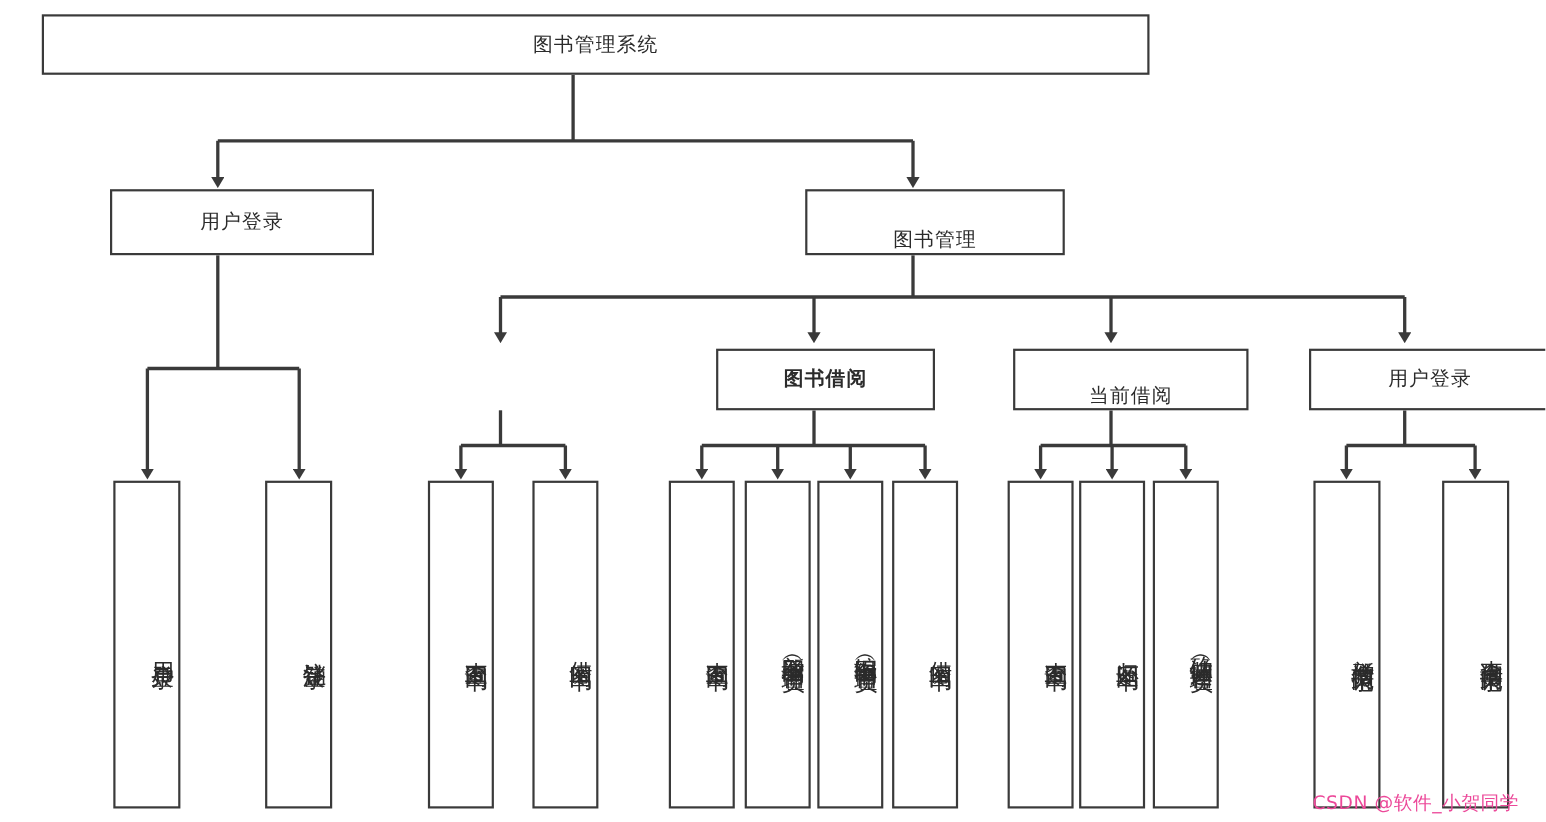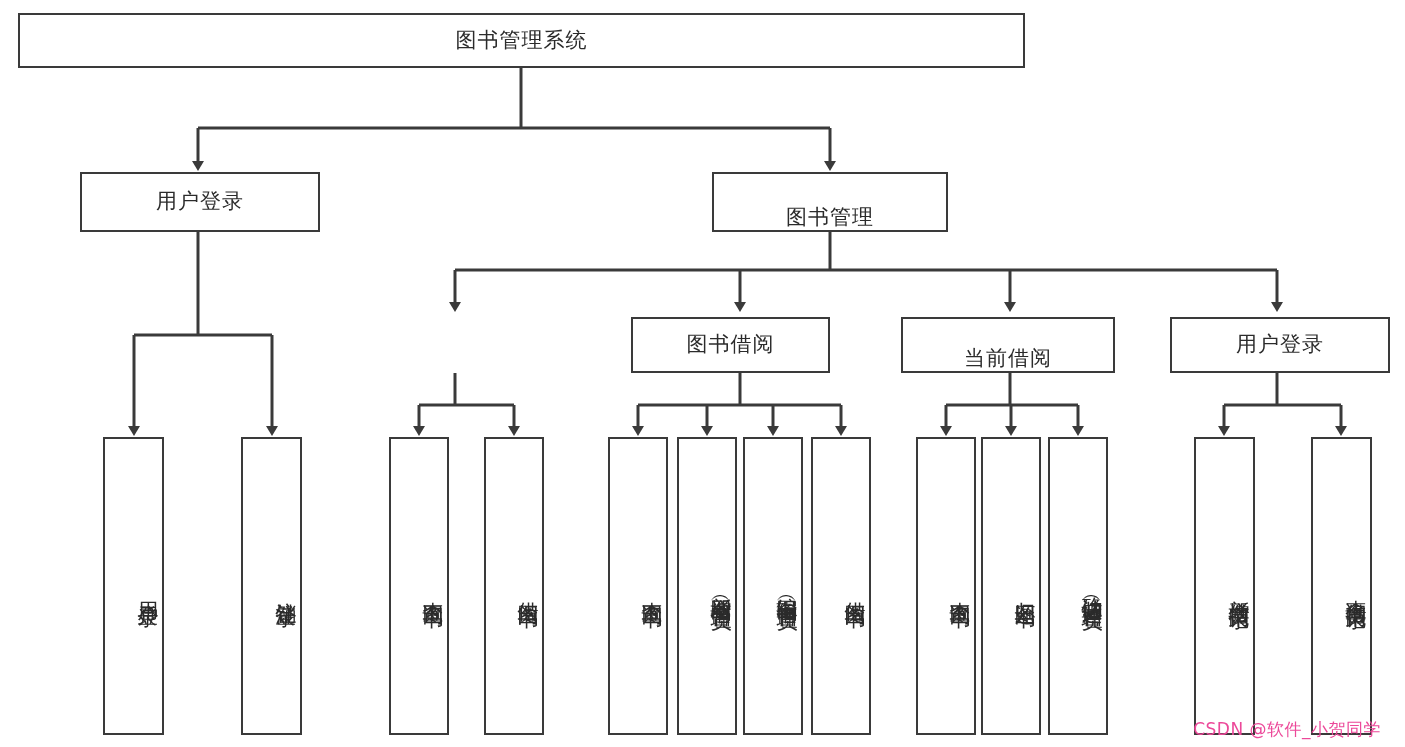--- a/index.html
+++ b/index.html
@@ -29,23 +29,24 @@
     position: absolute;
     box-sizing: border-box;
     border: 2px solid #3a3a3a;
     background: #ffffff;
     display: flex;
     align-items: center;
     justify-content: center;
     color: #2b2b2b;
   }
   .node.horiz {
-    font-size: 21px;
+    font-size: 18px;
     letter-spacing: 1px;
     line-height: 1.2;
+    margin-left: 20px;
   }
   .node.vert {
     writing-mode: vertical-rl;
     text-orientation: upright;
     font-size: 21px;
     letter-spacing: 2px;
     padding-top: 6px;
     align-items: flex-start;
     justify-content: center;
   }
@@ -125,21 +126,21 @@
     <span class="label">图书管理系统</span>
   </div>
 
   <div class="node horiz" style="left:80px; top:172px; width:240px; height:60px;">
     <span class="label">用户登录</span>
   </div>
   <div class="node horiz" style="left:712px; top:172px; width:236px; height:60px;align-items:flex-end;">
     <span class="label">图书管理</span>
   </div>
 
-  <div class="node horiz" style="left:631px; top:317px; width:199px; height:56px;">
+  <div class="node horiz" style="left:631px; top:317px; width:199px; height:56px;font-weight:bold;">
     <span class="label">图书借阅</span>
   </div>
   <div class="node horiz" style="left:901px; top:317px; width:214px; height:56px;align-items:flex-end;">
     <span class="label">当前借阅</span>
   </div>
   <div class="node horiz" style="left:1170px; top:317px; width:220px; height:56px;">
     <span class="label">用户登录</span>
   </div>
 
   <div class="node vert" style="left:103px; top:437px; width:61px; height:298px;">

